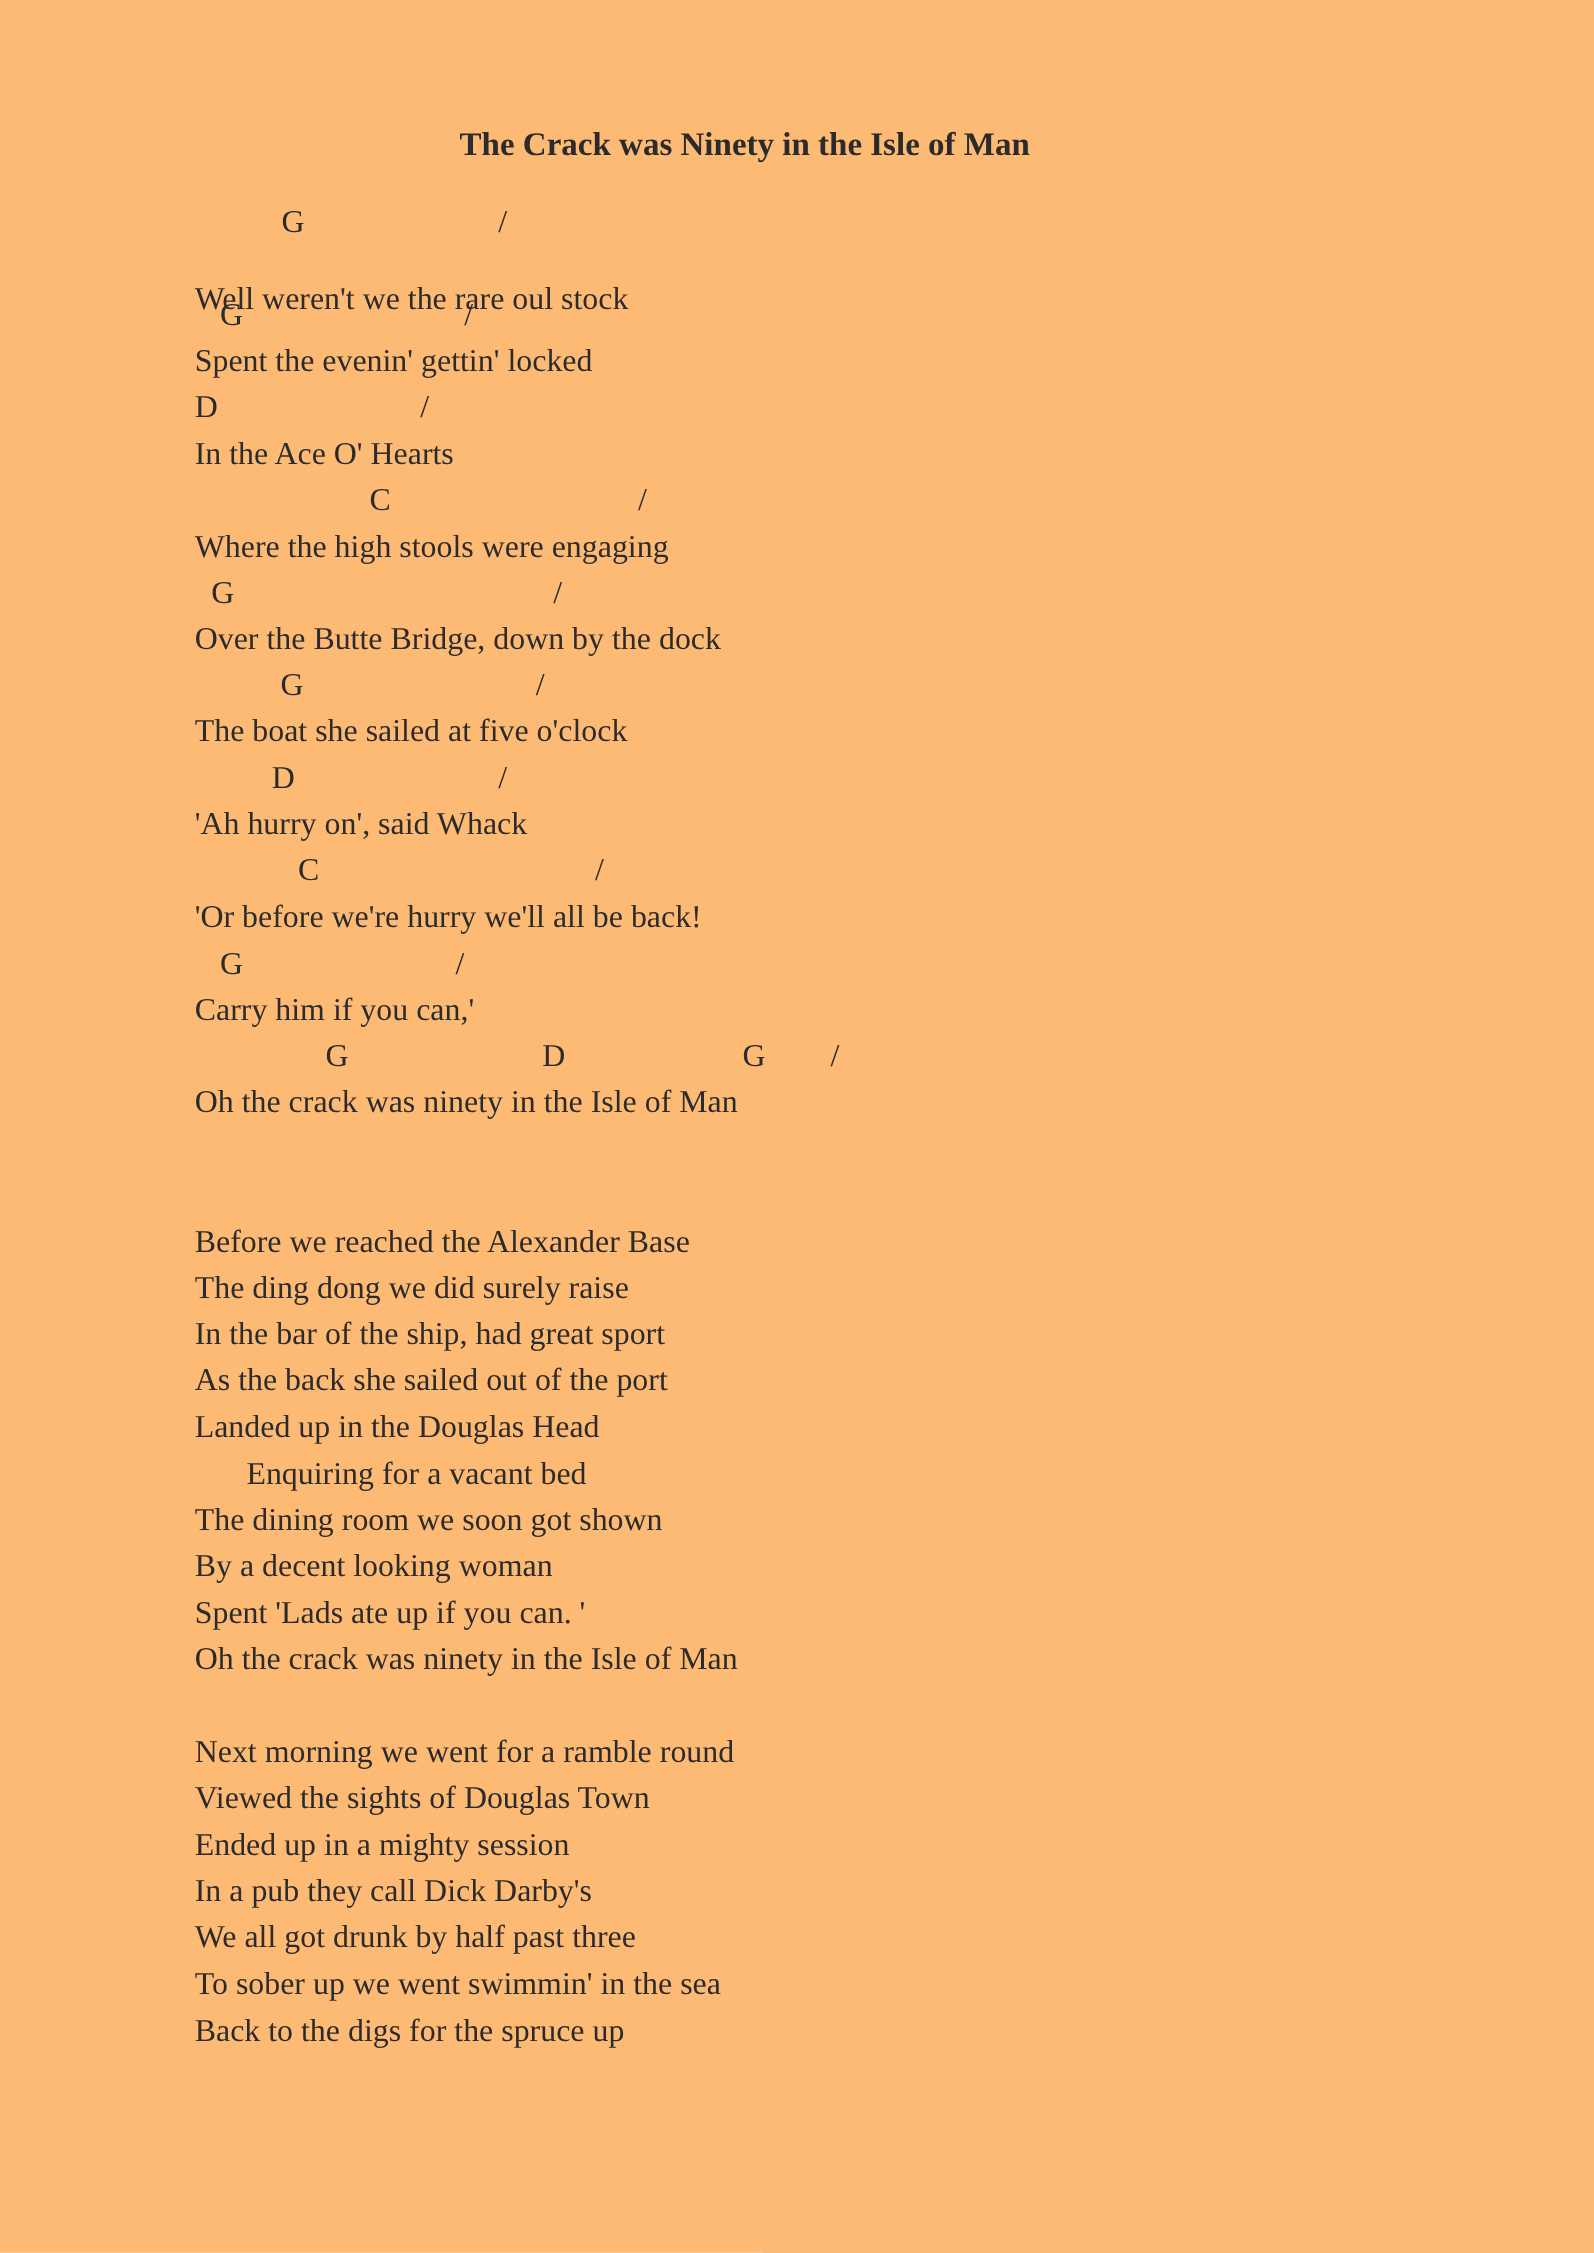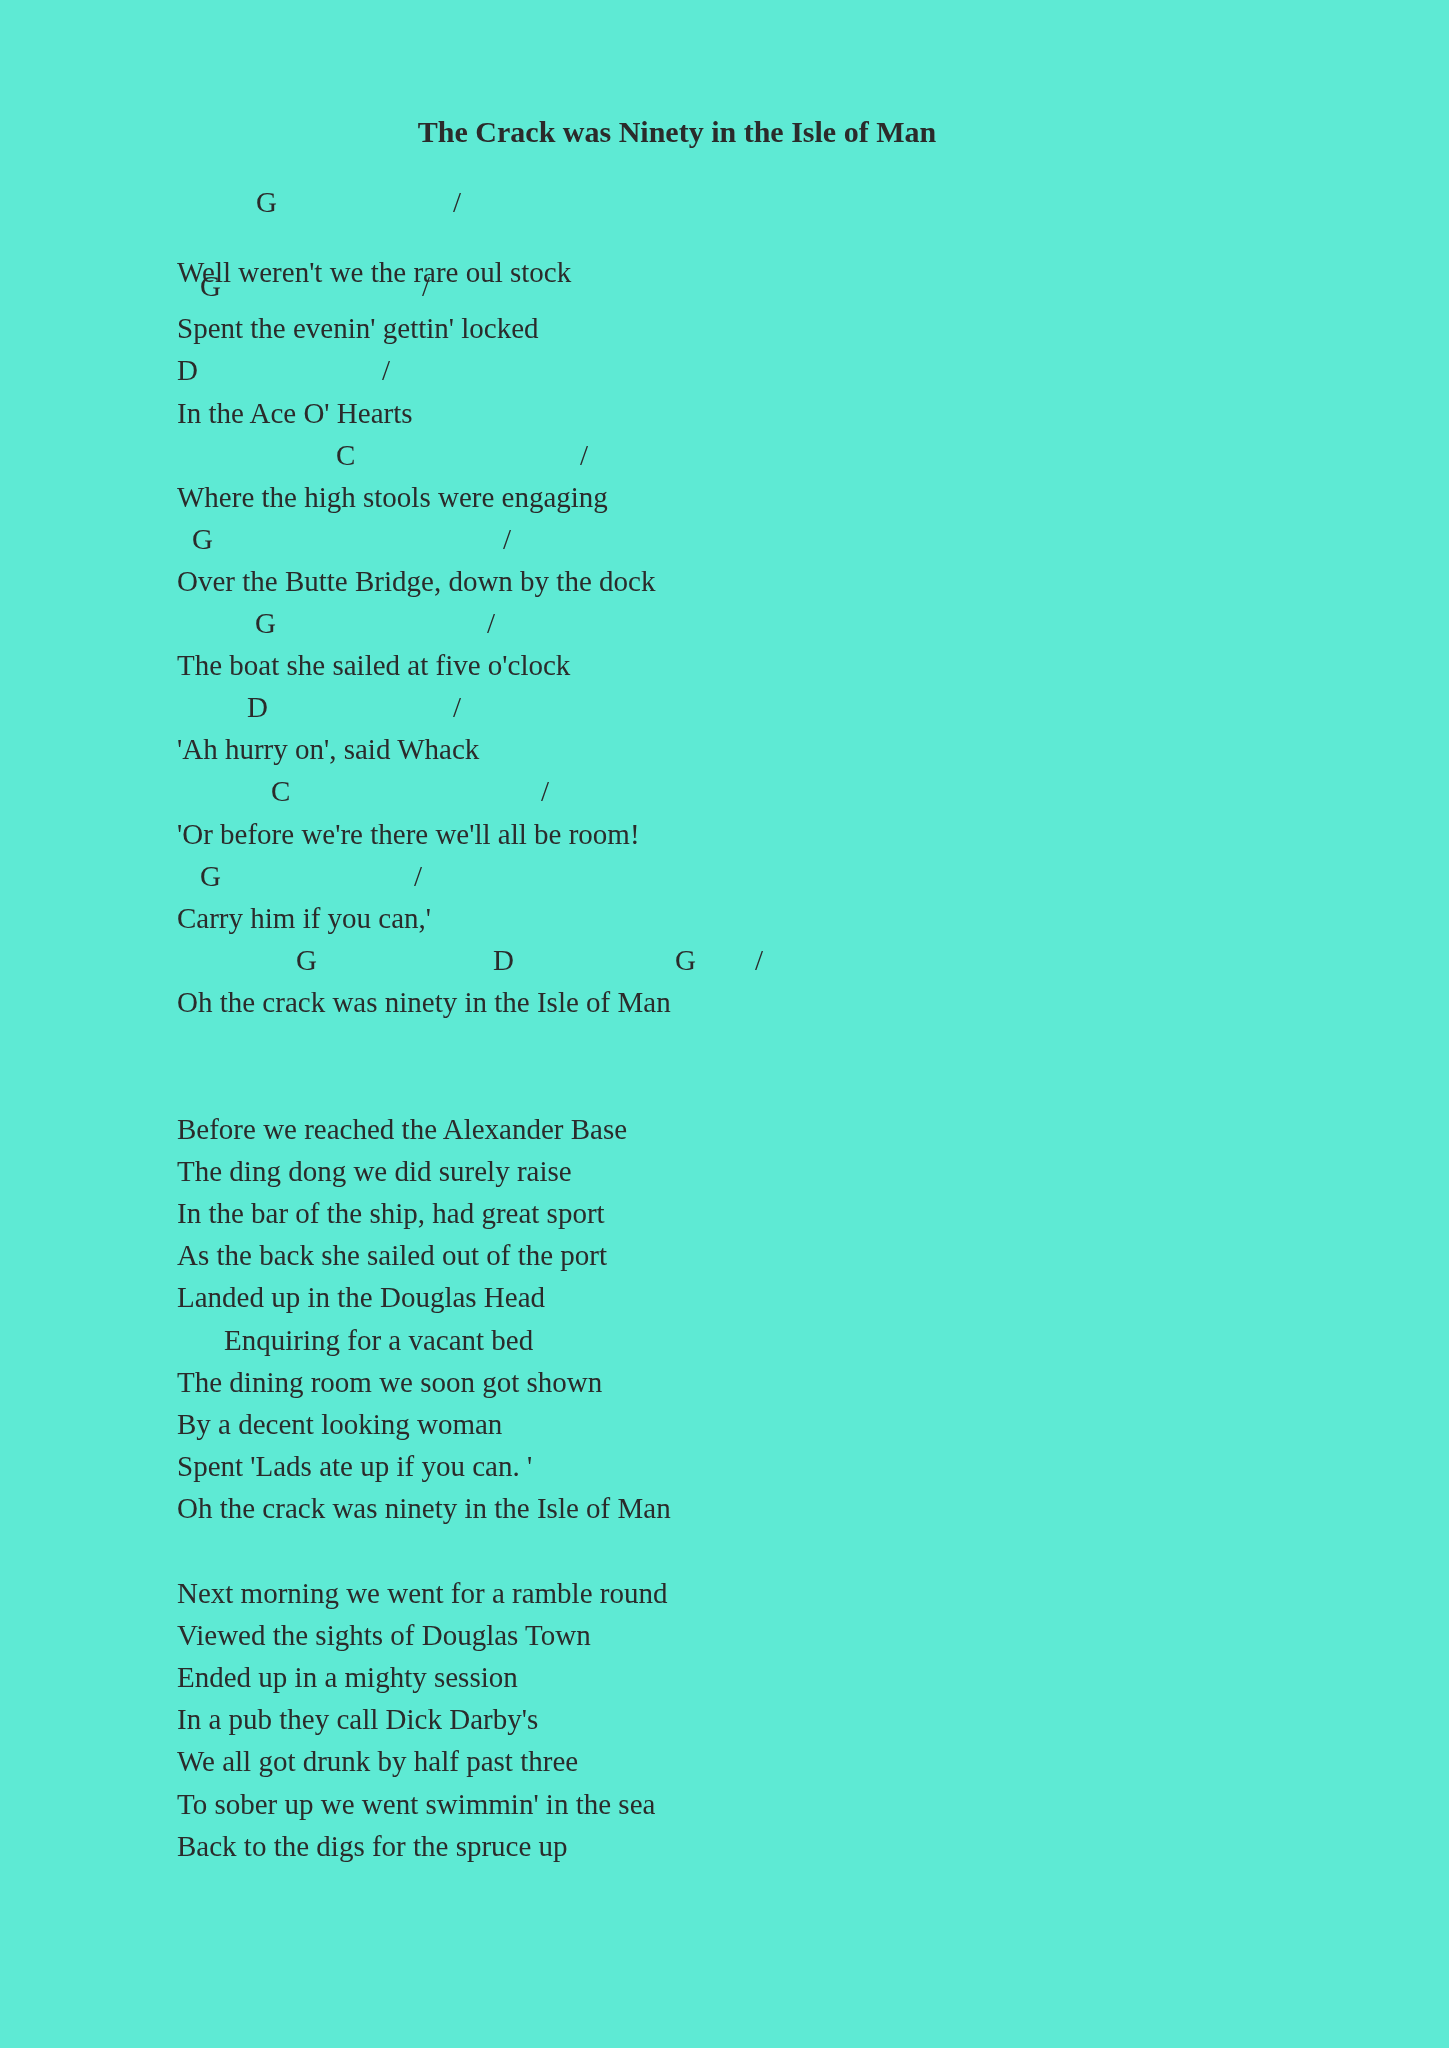--- a/index.html
+++ b/index.html
@@ -1,17 +1,17 @@
 <!DOCTYPE html>
 <html><head>
 <meta charset="utf-8">
 <style>
   html, body { margin: 0; padding: 0; background: #ffffff; }
   body { width: 1449px; height: 2048px; position: relative; overflow: hidden; }
-  .page { position: absolute; left: 0; top: 0; width: 1449px; height: 2048px; background: #5eead4; color: #2b2b2b;
+  .page { position: absolute; left: 0; top: 0; width: 1449px; height: 2048px; background: #fdba74; color: #2b2b2b;
           font-family: "Liberation Serif", "DejaVu Serif", serif; }
   .title { position: absolute; top: 114px; left: 0; width: 1354px; text-align: center;
            font-weight: bold; font-size: 30px; line-height: 36px; color: #2b2b2b; }
   .line { position: absolute; left: 177px; font-size: 29px; line-height: 36px; white-space: pre; color: #2b2b2b; }
   .chord-line { position: absolute; left: 0; height: 36px; width: 1449px; font-size: 29px; line-height: 36px; }
   .chord { position: absolute; top: 0; white-space: pre; color: #2b2b2b; }
 </style>
 </head>
 <body>
 
@@ -51,21 +51,21 @@
       <div class="line" style="top: 647.1px;">The boat she sailed at five o'clock</div>
       <div class="chord-line" style="top: 689.2px;">
         <span class="chord" style="left: 247px;">D</span>
         <span class="chord" style="left: 453px;">/</span>
       </div>
       <div class="line" style="top: 731.3px;">'Ah hurry on', said Whack</div>
       <div class="chord-line" style="top: 773.4px;">
         <span class="chord" style="left: 271px;">C</span>
         <span class="chord" style="left: 541px;">/</span>
       </div>
-      <div class="line" style="top: 815.5px;">'Or before we're there we'll all be room!</div>
+      <div class="line" style="top: 815.5px;">'Or before we're hurry we'll all be back!</div>
       <div class="chord-line" style="top: 857.6px;">
         <span class="chord" style="left: 200px;">G</span>
         <span class="chord" style="left: 414px;">/</span>
       </div>
       <div class="line" style="top: 899.7px; text-align: right;">Carry him if you can,'</div>
       <div class="chord-line" style="top: 941.8px;">
         <span class="chord" style="left: 296px;">G</span>
         <span class="chord" style="left: 493px;">D</span>
         <span class="chord" style="left: 675px;">G</span>
         <span class="chord" style="left: 755px;">/</span>

